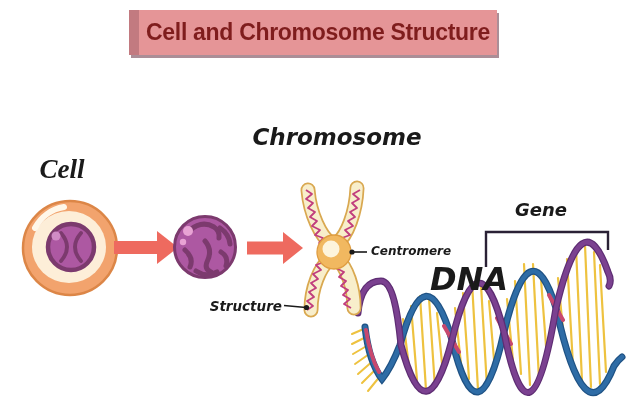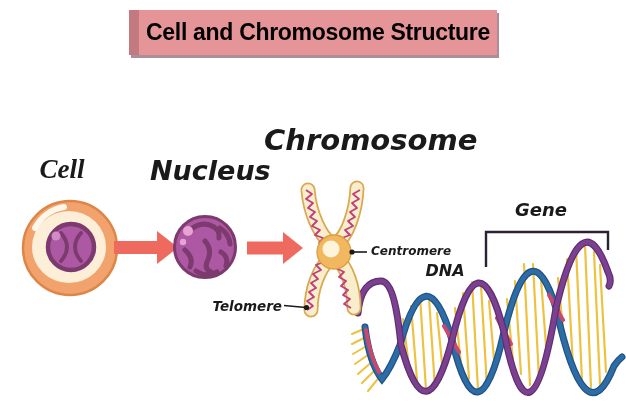--- a/index.html
+++ b/index.html
@@ -16,24 +16,24 @@
     font-family:"Liberation Sans", sans-serif;font-weight:700;font-size:23px;letter-spacing:-0.3px;
   }
   .lbl{
     position:absolute;color:#1a1a1a;
     font-family:"DejaVu Sans", sans-serif;font-weight:bold;font-style:italic;
     line-height:1.05;white-space:nowrap;
   }
   .lbl.center{text-align:center;}
   .lbl-cell{left:16px;top:155px;width:92px;font-size:27px;font-family:Liberation Serif, serif;}
   .lbl-nucleus{left:150px;top:157px;width:108px;font-size:27px;}
-  .lbl-chromosome{left:264px;top:125px;width:170px;font-size:29px;}
+  .lbl-chromosome{left:252px;top:125px;width:170px;font-size:23px;}
   .lbl-centromere{left:371px;top:245px;font-size:12px;}
   .lbl-telomere{left:198px;top:299px;width:84px;font-size:13.5px;text-align:right;}
-  .lbl-dna{left:408px;top:263px;width:74px;font-size:16px;}
+  .lbl-dna{left:430px;top:263px;width:74px;font-size:32px;}
   .lbl-gene{left:499px;top:201px;width:84px;font-size:18px;}
 </style>
 </head>
 <body>
 
 <div class="stage">
 
   <svg class="art" width="626" height="405" viewBox="0 0 626 405">
 
     <g>
@@ -116,24 +116,23 @@
 
     <g stroke="#1a1a1a">
       <line x1="352" y1="252" x2="367" y2="252" stroke-width="1.6"></line>
       <circle cx="352" cy="252" r="2.6" fill="#1a1a1a" stroke="none"></circle>
       <line x1="284" y1="305.5" x2="306" y2="307.5" stroke-width="1.6"></line>
       <circle cx="306.5" cy="307.5" r="2.6" fill="#1a1a1a" stroke="none"></circle>
       <path d="M486,267 L486,232 L608,232 L608,250" stroke="#2a2135" stroke-width="2.4" fill="none"></path>
     </g>
   </svg>
 
-  <div class="banner" style="background: rgb(229, 149, 151); border-left-color: rgb(194, 122, 128); color: #000000;">
+  <div class="banner" style="background: rgb(229, 149, 151); border-left-color: rgb(194, 122, 128); color: #7f1d1d;">
     <span>Cell and Chromosome Structure</span>
   </div>
 
   <div class="lbl center lbl-cell">Cell</div>
-  <div class="lbl center lbl-nucleus">Nucleus</div>
   <div class="lbl center lbl-chromosome">Chromosome</div>
   <div class="lbl lbl-centromere">Centromere</div>
-  <div class="lbl lbl-telomere">Telomere</div>
+  <div class="lbl lbl-telomere">Structure</div>
   <div class="lbl center lbl-dna">DNA</div>
   <div class="lbl center lbl-gene">Gene</div>
 </div>
 
 </body></html>

